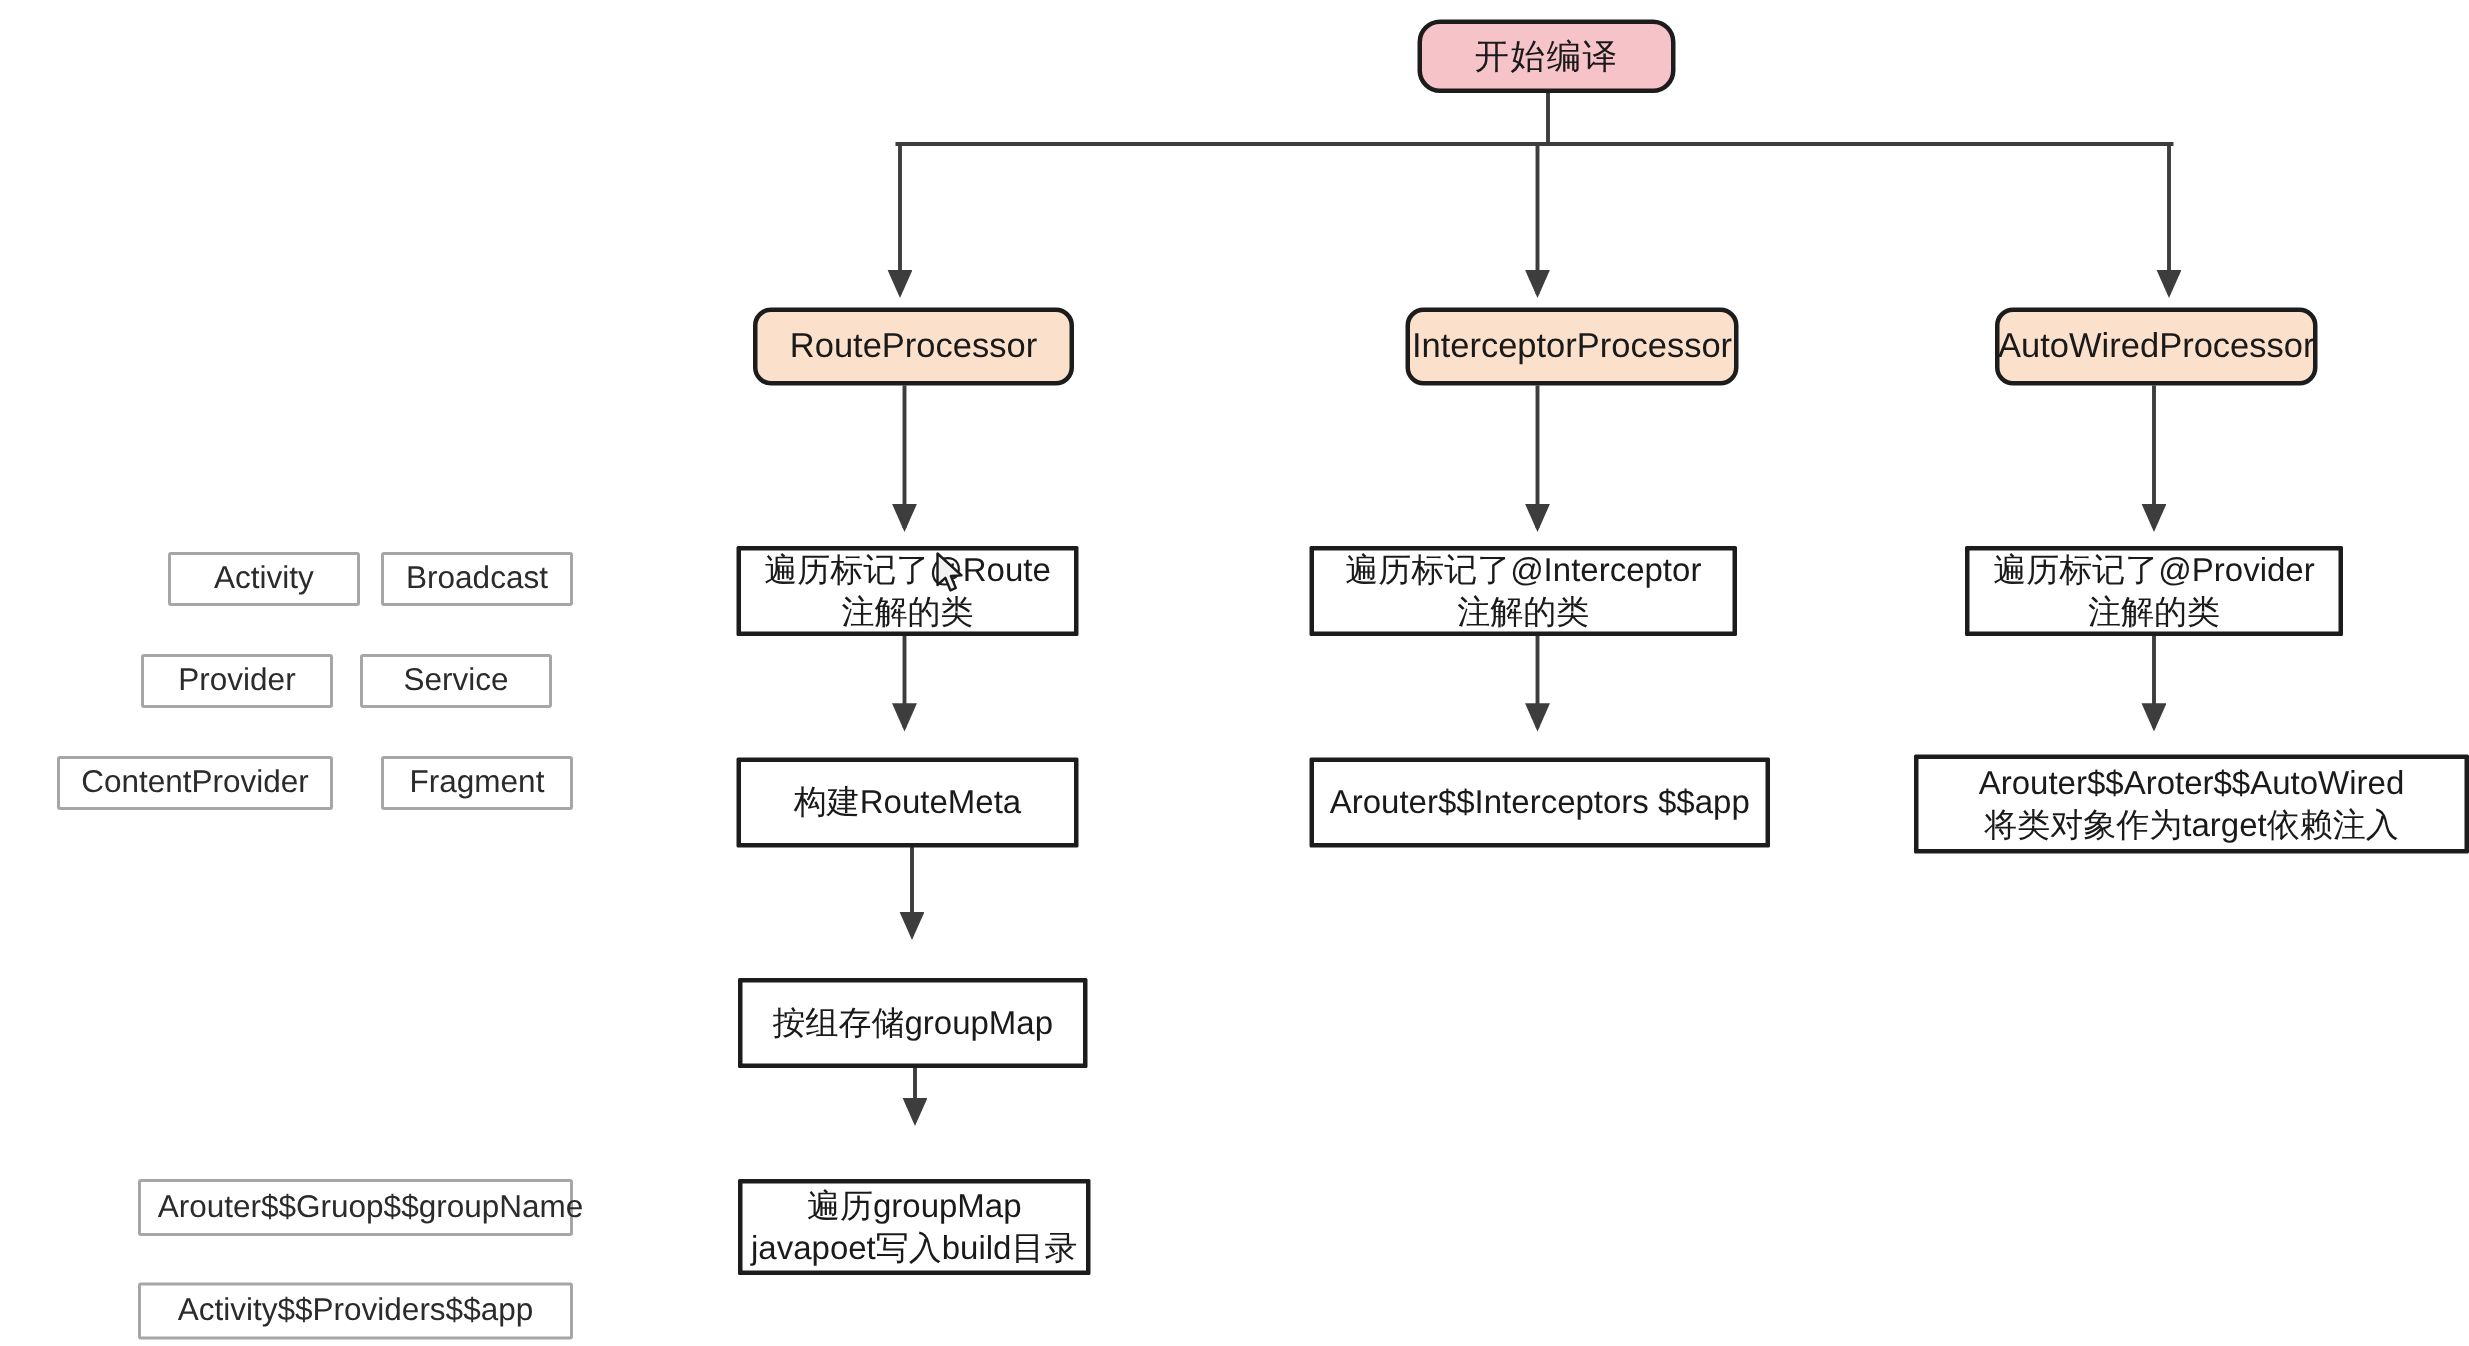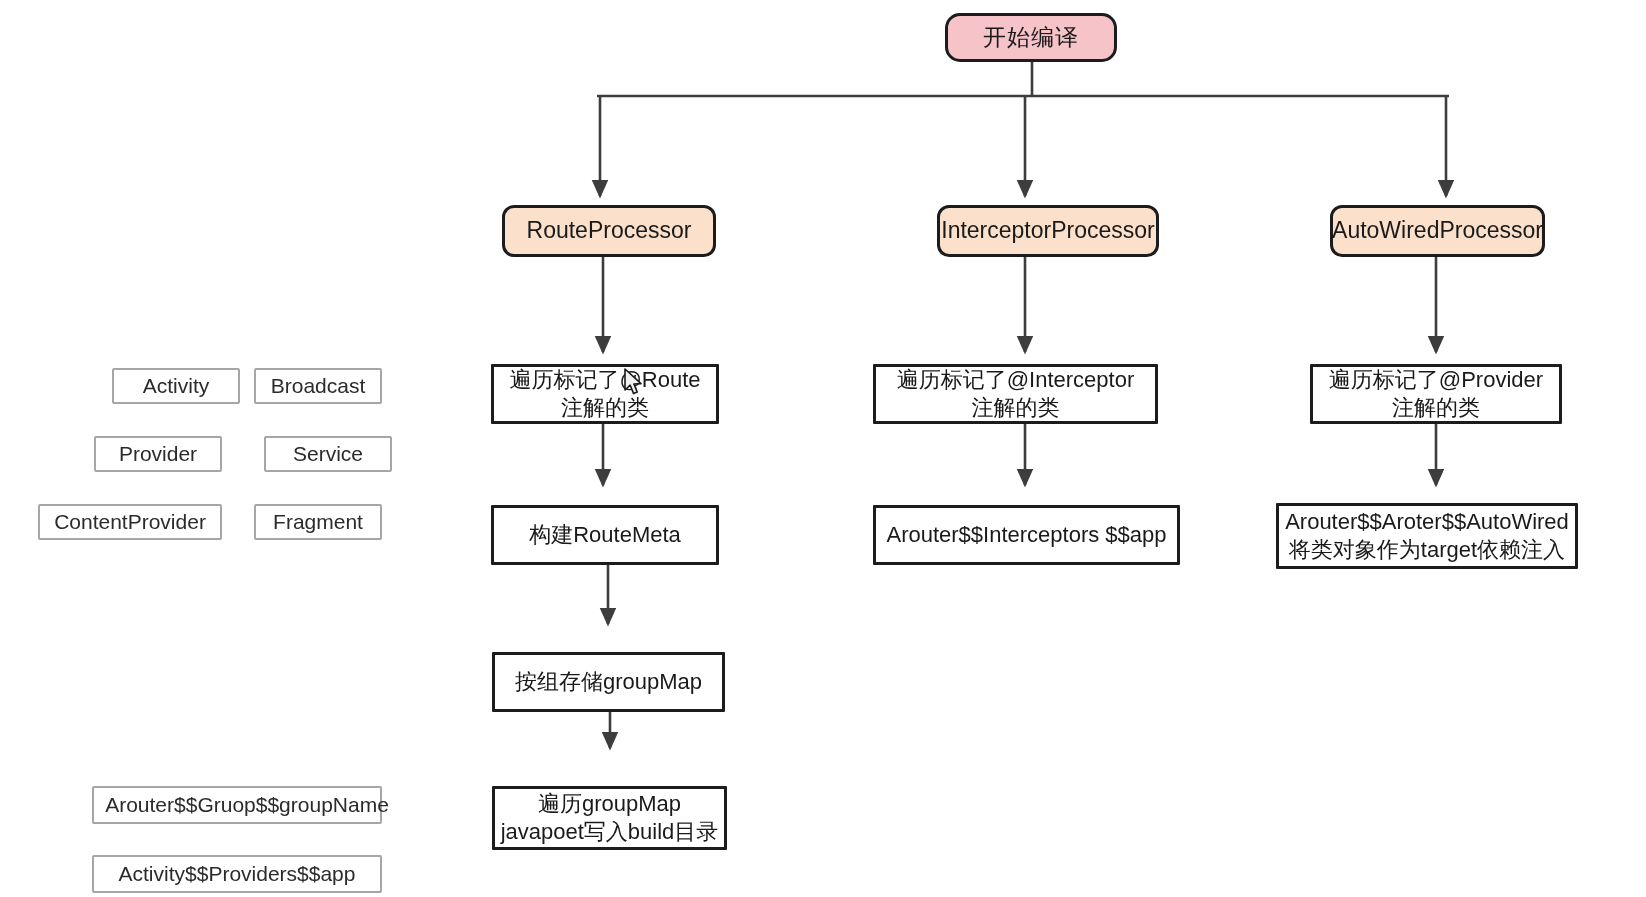--- a/index.html
+++ b/index.html
@@ -163,38 +163,38 @@
 
   <div class="node node-step" style="left:873px; top:505px; width:307px; height:60px;">
     <span class="lbl">Arouter$$Interceptors $$app</span>
   </div>
 
   <div class="node node-step" style="left:1310px; top:364px; width:252px; height:60px;">
     <span class="lbl">遍历标记了@Provider
 注解的类</span>
   </div>
 
-  <div class="node node-step" style="left:1276px; top:503px; width:302px; height:66px;">
+  <div class="node node-step" style="left:1276px; top:503px; width:370px; height:66px;">
     <span class="lbl">Arouter$$Aroter$$AutoWired
 将类对象作为target依赖注入</span>
   </div>
 
   <div class="node node-legend" style="left:92px; top:368px; width:128px; height:36px;margin-left:20px;">
     <span class="lbl">Activity</span>
   </div>
 
   <div class="node node-legend" style="left:254px; top:368px; width:128px; height:36px;">
     <span class="lbl">Broadcast</span>
   </div>
 
   <div class="node node-legend" style="left:94px; top:436px; width:128px; height:36px;">
     <span class="lbl">Provider</span>
   </div>
 
-  <div class="node node-legend" style="left:264px; top:436px; width:128px; height:36px;">
+  <div class="node node-legend" style="left:240px; top:436px; width:128px; height:36px;">
     <span class="lbl">Service</span>
   </div>
 
   <div class="node node-legend" style="left:38px; top:504px; width:184px; height:36px;">
     <span class="lbl">ContentProvider</span>
   </div>
 
   <div class="node node-legend" style="left:254px; top:504px; width:128px; height:36px;">
     <span class="lbl">Fragment</span>
   </div>

